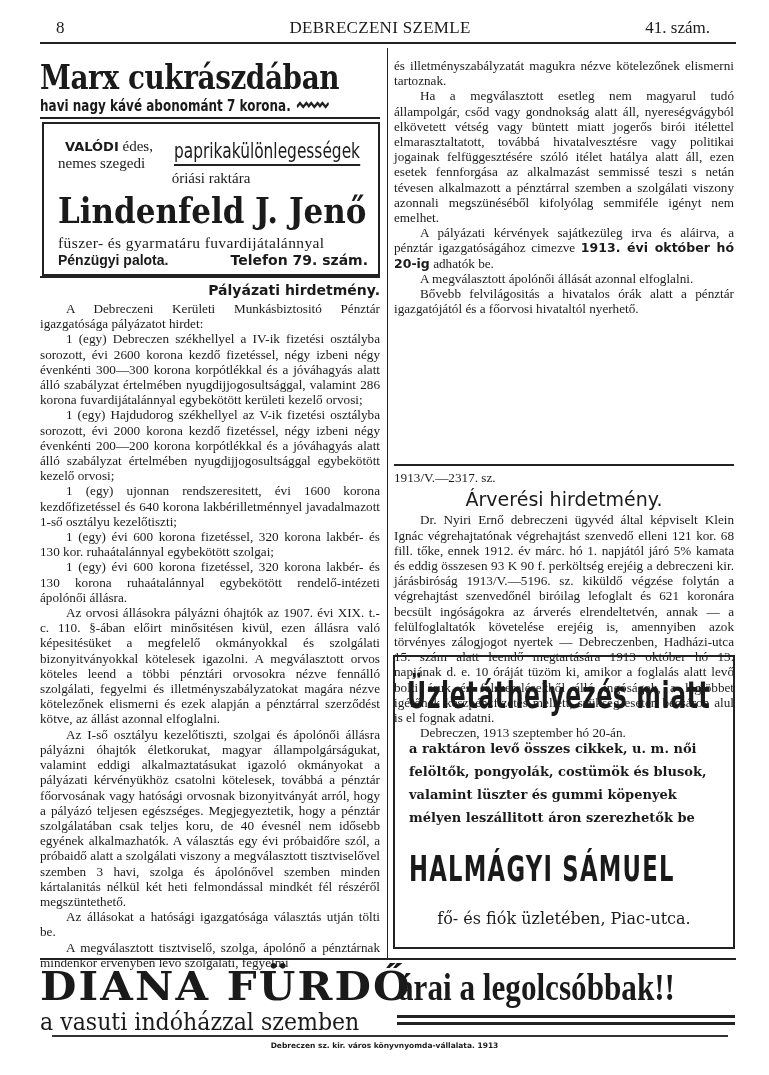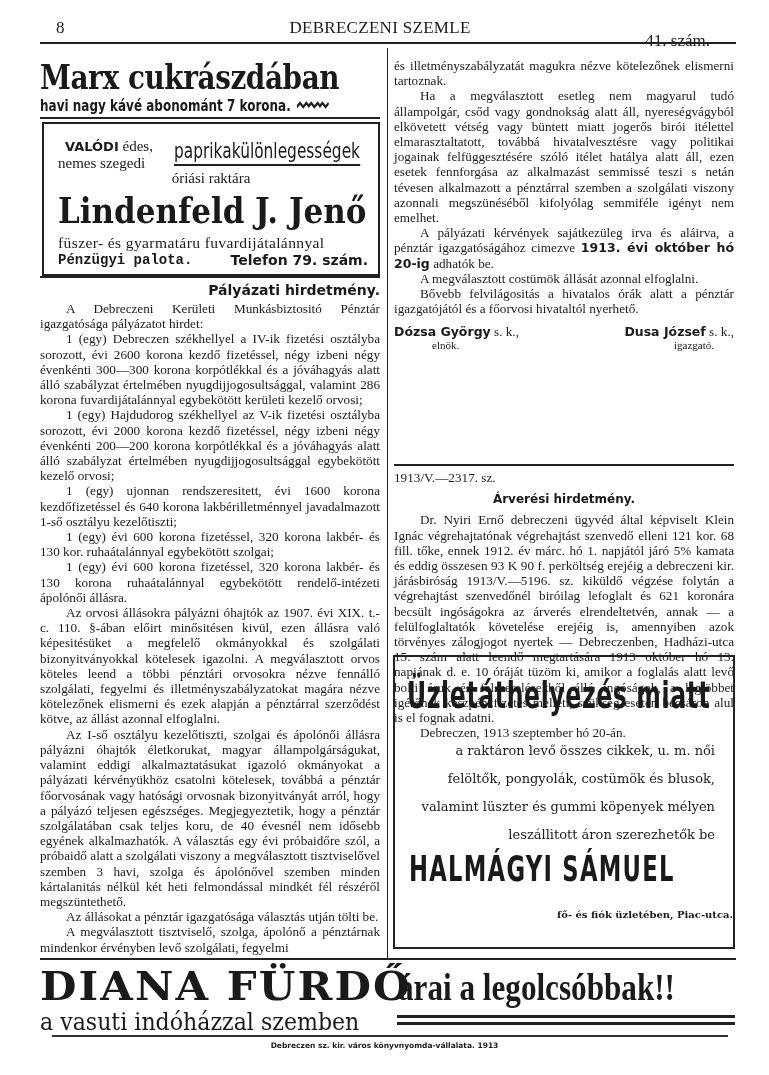--- a/index.html
+++ b/index.html
@@ -3,21 +3,21 @@
 <meta charset="utf-8">
 <style>
   html,body{margin:0;padding:0;background:#fff;}
   body{width:769px;height:1075px;position:relative;overflow:hidden;color:#1a1a1a;
        font-family:"Liberation Serif","DejaVu Serif",serif;}
   .page{position:absolute;left:0;top:0;width:769px;height:1075px;}
   
   .hdr{position:absolute;left:40px;top:18px;width:680px;height:24px;font-size:17px;}
   .hdr .pn{position:absolute;left:16px;top:0;}
   .hdr .ti{position:absolute;left:0;right:0;text-align:center;top:0;letter-spacing:0.3px;}
-  .hdr .is{position:absolute;right:10px;top:13px;}
+  .hdr .is{position:absolute;right:10px;top:0;}
   .rule-top{position:absolute;left:40px;top:42px;width:696px;height:2px;background:#222;}
   
   .vdiv{position:absolute;left:387px;top:48px;width:1px;height:912px;background:#222;}
   .col{position:absolute;font-size:13.2px;line-height:15.2px;text-align:justify;}
   .colL{left:40px;width:340px;}
   .colR{left:394px;width:340px;}
   p{margin:0;}
   .ind{text-indent:26px;}
   .b{font-weight:bold;}
   
@@ -25,32 +25,32 @@
   .marx-sub{position:absolute;left:40px;top:97px;font-family:"DejaVu Sans",sans-serif;font-weight:bold;font-size:15px;transform:scaleX(0.80);transform-origin:left;white-space:nowrap;}
   .wave{display:inline-block;margin-left:8px;font-size:14px;letter-spacing:-2px;}
   .marx-rule{position:absolute;left:40px;top:117px;width:340px;height:2px;background:#222;}
   
   .lbox{position:absolute;left:42px;top:122px;width:334px;height:150px;border:2px solid #222;}
   .lbox .valodi{position:absolute;left:14px;top:14px;font-size:15px;line-height:16px;}
   .lbox .paprika{position:absolute;left:130px;top:14px;font-family:"DejaVu Sans",sans-serif;font-size:22px;transform:scaleX(0.70);transform-origin:left;white-space:nowrap;border-bottom:2px solid #222;padding-bottom:1px;}
   .lbox .oriasi{position:absolute;left:0;right:0;text-align:center;top:46px;font-size:15px;}
   .lbox .name{position:absolute;left:14px;top:64px;font-family:"DejaVu Serif",serif;font-weight:bold;font-size:36px;line-height:44px;transform:scaleX(0.86);transform-origin:left;white-space:nowrap;}
   .lbox .fuszer{position:absolute;left:14px;top:110px;width:312px;font-size:15.5px;white-space:nowrap;letter-spacing:0.4px;}
-  .lbox .pal{position:absolute;left:14px;top:128px;font-family:Liberation Mono, monospace;font-weight:bold;font-size:14px;}
+  .lbox .pal{position:absolute;left:14px;top:128px;font-family:Liberation Sans, sans-serif;font-weight:bold;font-size:14px;}
   .lbox .tel{position:absolute;right:10px;top:128px;font-family:"DejaVu Sans",sans-serif;font-weight:bold;font-size:14px;}
   .lrule{position:absolute;left:40px;top:276px;width:340px;height:2px;background:#222;}
   .ph-title{position:absolute;left:40px;top:282px;width:340px;text-align:right;font-family:"DejaVu Sans",sans-serif;font-weight:bold;font-size:14px;}
   
   .sig{position:relative;height:30px;}
   .sig .s1{position:absolute;left:0;top:0;}
   .sig .s2{position:absolute;right:0;top:0;}
   .sig .r1{position:absolute;left:38px;top:14px;font-size:11px;}
   .sig .r2{position:absolute;right:20px;top:14px;font-size:11px;}
   .rrule{position:absolute;left:394px;top:464px;width:340px;height:2px;background:#222;}
-  .arv-title{text-align:center;font-family:"DejaVu Sans",sans-serif;font-weight:bold;font-size:12px;margin:7px 0 5px;}
+  .arv-title{text-align:center;font-family:"DejaVu Sans",sans-serif;font-weight:normal;font-size:19px;margin:7px 0 5px;}
   
   .hbox{position:absolute;left:393px;top:818px;width:338px;height:138px;border:2px solid #222;}
   
   .dbottom{position:absolute;left:40px;top:958px;width:696px;height:2px;background:#222;}
   .diana{position:absolute;left:40px;top:964px;font-family:"DejaVu Serif",serif;font-weight:bold;font-size:40px;line-height:44px;transform:scaleX(1.05);transform-origin:left;white-space:nowrap;letter-spacing:2px;}
   .arai{position:absolute;left:398px;top:965px;font-family:"Liberation Serif",serif;font-weight:bold;font-size:38px;line-height:44px;white-space:nowrap;transform:scaleX(0.82);transform-origin:left;}
   .vasuti{position:absolute;left:40px;top:1008px;font-family:"DejaVu Serif",serif;font-size:24px;line-height:28px;white-space:nowrap;transform:scaleX(0.92);transform-origin:left;}
   .dbl1{position:absolute;left:397px;top:1015px;width:338px;height:3px;background:#222;}
   .dbl2{position:absolute;left:397px;top:1022px;width:338px;height:3px;background:#222;}
   .brule{position:absolute;left:52px;top:1035px;width:676px;height:2px;background:#333;}
@@ -97,51 +97,45 @@
   <div class="ph-title">Pályázati hirdetmény.</div>
   <div class="col colL" style="top:301px;">
     <p class="ind">A Debreczeni Kerületi Munkásbiztositó Pénztár igazgatósága pályázatot hirdet:</p>
     <p class="ind">1 (egy) Debreczen székhellyel a IV-ik fizetési osztályba sorozott, évi 2600 korona kezdő fizetéssel, négy izbeni négy évenkénti 300—300 korona korpótlékkal és a jóváhagyás alatt álló szabályzat értelmében nyugdijjogosultsággal, valamint 286 korona fuvardijátalánnyal egybekötött kerületi kezelő orvosi;</p>
     <p class="ind">1 (egy) Hajdudorog székhellyel az V-ik fizetési osztályba sorozott, évi 2000 korona kezdő fizetéssel, négy izbeni négy évenkénti 200—200 korona korpótlékkal és a jóváhagyás alatt álló szabályzat értelmében nyugdijjogosultsággal egybekötött kezelő orvosi;</p>
     <p class="ind">1 (egy) ujonnan rendszeresitett, évi 1600 korona kezdőfizetéssel és 640 korona lakbérilletménnyel javadalmazott 1-ső osztályu kezelőtiszti;</p>
     <p class="ind">1 (egy) évi 600 korona fizetéssel, 320 korona lakbér- és 130 kor. ruhaátalánnyal egybekötött szolgai;</p>
     <p class="ind">1 (egy) évi 600 korona fizetéssel, 320 korona lakbér- és 130 korona ruhaátalánnyal egybekötött rendelő-intézeti ápolónői állásra.</p>
     <p class="ind">Az orvosi állásokra pályázni óhajtók az 1907. évi XIX. t.-c. 110. §-ában előirt minősitésen kivül, ezen állásra való képesitésüket a megfelelő okmányokkal és szolgálati bizonyitványokkal kötelesek igazolni. A megválasztott orvos köteles leend a többi pénztári orvosokra nézve fennálló szolgálati, fegyelmi és illetményszabályzatokat magára nézve kötelezőnek elismerni és ezek alapján a pénztárral szerződést kötve, az állást azonnal elfoglalni.</p>
     <p class="ind">Az I-ső osztályu kezelőtiszti, szolgai és ápolónői állásra pályázni óhajtók életkorukat, magyar állampolgárságukat, valamint eddigi alkalmaztatásukat igazoló okmányokat a pályázati kérvényükhöz csatolni kötelesek, továbbá a pénztár főorvosának vagy hatósági orvosnak bizonyitványát arról, hogy a pályázó teljesen egészséges. Megjegyeztetik, hogy a pénztár szolgálatában csak teljes koru, de 40 évesnél nem idősebb egyének alkalmazhatók. A választás egy évi próbaidőre szól, a próbaidő alatt a szolgálati viszony a megválasztott tisztviselővel szemben 3 havi, szolga és ápolónővel szemben minden kártalanitás nélkül két heti felmondással mindkét fél részéről megszüntethető.</p>
-    <p class="ind">Az állásokat a pénztár igazgatósága választás utján tölti be.</p>
+    <p class="ind">Az állásokat a hatósági igazgatósága választás utján tölti be.</p>
     <p class="ind">A megválasztott tisztviselő, szolga, ápolónő a pénztárnak mindenkor érvényben levő szolgálati, fegyelmi</p>
   </div>
 
   <div class="col colR" style="top:58px;">
     <p>és illetményszabályzatát magukra nézve kötelezőnek elismerni tartoznak.</p>
     <p class="ind">Ha a megválasztott esetleg nem magyarul tudó állampolgár, csőd vagy gondnokság alatt áll, nyereségvágyból elkövetett vétség vagy büntett miatt jogerős birói itélettel elmarasztaltatott, továbbá hivatalvesztésre vagy politikai jogainak felfüggesztésére szóló itélet hatálya alatt áll, ezen esetek fennforgása az alkalmazást semmissé teszi s netán tévesen alkalmazott a pénztárral szemben a szolgálati viszony azonnali megszünéséből kifolyólag semmiféle igényt nem emelhet.</p>
     <p class="ind"><span>A pályázati kérvények sajátkezüleg irva és aláirva, a pénztár igazgatóságához cimezve </span><span class="b" style="font-family:'DejaVu Sans',sans-serif;font-size:12.5px;">1913. évi október hó 20-ig</span><span> adhatók be.</span></p>
-    <p class="ind">A megválasztott costümök állását azonnal elfoglalni.</p>
+    <p class="ind">A megválasztott ápolónői állását azonnal elfoglalni.</p>
     <p class="ind">Bővebb felvilágositás a hivatalos órák alatt a pénztár igazgatójától és a főorvosi hivataltól nyerhető.</p>
-    <div class="sig" style="margin-top:8px;">
-      <span class="s1"><span class="b" style="font-family:'DejaVu Sans',sans-serif;font-size:12.5px;">Dózsa György</span><span> s. k.,</span></span>
-      <span class="r1">elnök.</span>
-      <span class="s2"><span class="b" style="font-family:'DejaVu Sans',sans-serif;font-size:12.5px;">Dusa József</span><span> s. k.,</span></span>
-      <span class="r2">igazgató.</span>
-    </div>
   </div>
   <div class="rrule"></div>
 
   <div class="col colR" style="top:470px;">
     <p>1913/V.—2317. sz.</p>
     <div class="arv-title">Árverési hirdetmény.</div>
     <p class="ind">Dr. Nyiri Ernő debreczeni ügyvéd által képviselt Klein Ignác végrehajtatónak végrehajtást szenvedő elleni 121 kor. 68 fill. tőke, ennek 1912. év márc. hó 1. napjától járó 5% kamata és eddig összesen 93 K 90 f. perköltség erejéig a debreczeni kir. járásbiróság 1913/V.—5196. sz. kiküldő végzése folytán a végrehajtást szenvedőnél biróilag lefoglalt és 621 koronára becsült ingóságokra az árverés elrendeltetvén, annak — a felülfoglaltatók követelése erejéig is, amennyiben azok törvényes zálogjogot nyertek — Debreczenben, Hadházi-utca 15. szám alatt leendő megtartására 1913 október hó 13. napjának d. e. 10 óráját tüzöm ki, amikor a foglalás alatt levő bolti áruk és felszerelésekből álló ingóságok, a legtöbbet igérőnek készpénzfizetés mellett, szükség esetén becsáron alul is el fognak adatni.</p>
     <p class="ind">Debreczen, 1913 szeptember hó 20-án.</p>
   </div>
 
   <div class="hbox" style="top:655px;height:290px;">
     <div style="position:absolute;left:12px;top:14px;width:400px;font-family:'DejaVu Sans',sans-serif;font-weight:bold;font-size:38px;line-height:48px;transform:scaleX(0.62);transform-origin:left;white-space:nowrap;letter-spacing:1px;">Üzletáthelyezés miatt</div>
-    <div style="position:absolute;left:14px;top:80px;width:306px;text-align:right;font-family:'DejaVu Serif',serif;font-weight:normal;font-size:13px;line-height:28px;">a raktáron levő összes cikkek, u. m. női felöltők, pongyolák, costümök és blusok, valamint lüszter és gummi köpenyek mélyen leszállitott áron szerezhetők be</div>
+    <div style="position:absolute;left:14px;top:80px;width:306px;text-align:left;font-family:'DejaVu Serif',serif;font-weight:bold;font-size:13px;line-height:23px;">a raktáron levő összes cikkek, u. m. női felöltők, pongyolák, costümök és blusok, valamint lüszter és gummi köpenyek mélyen leszállitott áron szerezhetők be</div>
     <div style="position:absolute;left:14px;top:190px;width:480px;font-family:'DejaVu Sans',sans-serif;font-weight:bold;font-size:36px;line-height:44px;transform:scaleX(0.63);transform-origin:left;white-space:nowrap;letter-spacing:2px;">HALMÁGYI SÁMUEL</div>
-    <div style="position:absolute;left:0;right:0;top:252px;text-align:right;font-family:'DejaVu Serif',serif;font-weight:bold;font-size:10px;">fő- és fiók üzletében, Piac-utca.</div>
+    <div style="position:absolute;left:0;right:0;top:252px;text-align:center;font-family:'DejaVu Serif',serif;font-weight:normal;font-size:16px;">fő- és fiók üzletében, Piac-utca.</div>
   </div>
 
   <div class="dbottom"></div>
   <div class="diana">DIANA FÜRDŐ</div>
   <div class="arai">árai a legolcsóbbak!!</div>
   <div class="vasuti">a vasuti indóházzal szemben</div>
   <div class="dbl1"></div>
   <div class="dbl2"></div>
   <div class="brule"></div>
   <div class="imprint">Debreczen sz. kir. város könyvnyomda-vállalata. 1913</div>

